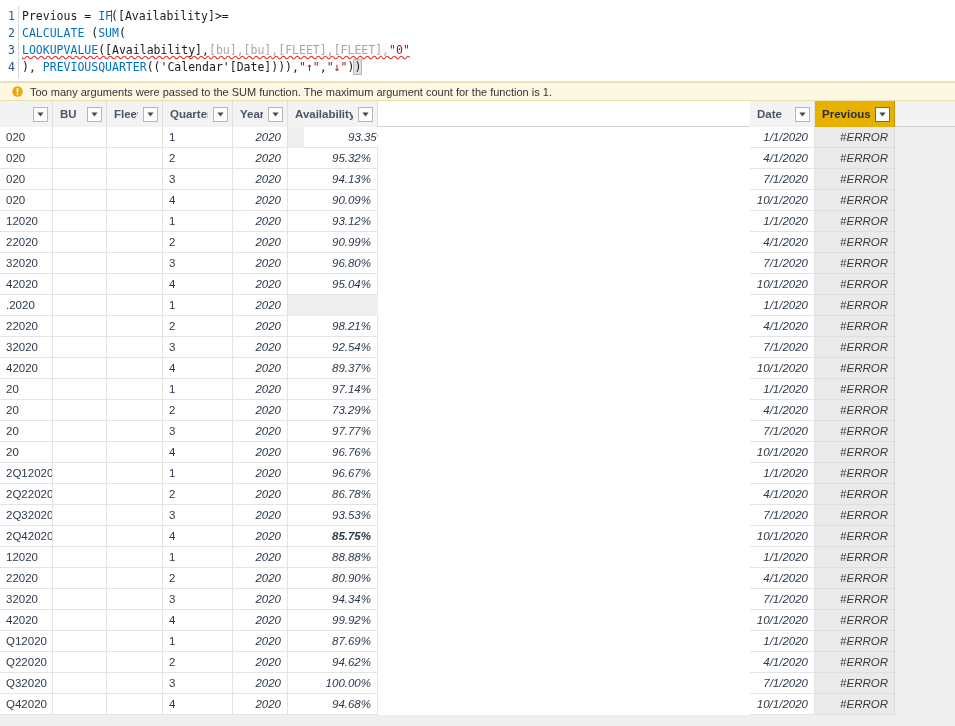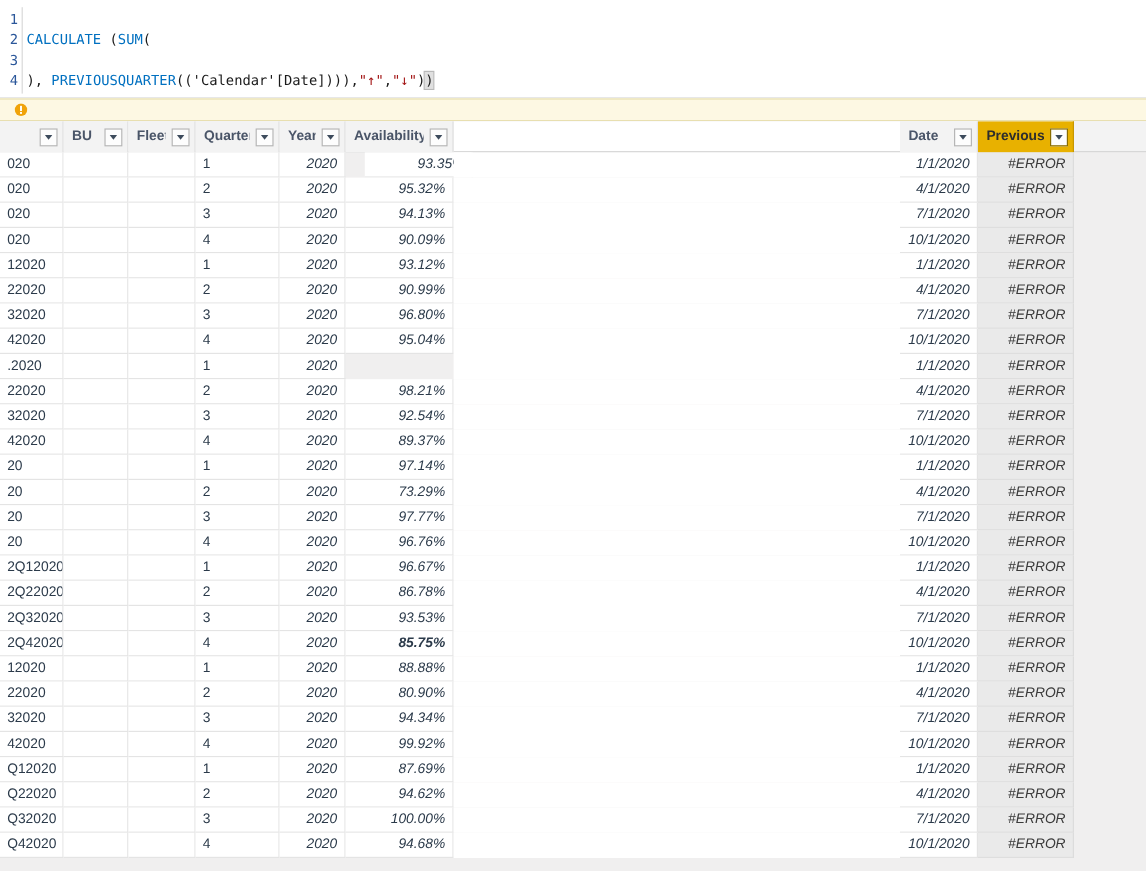--- a/index.html
+++ b/index.html
@@ -201,35 +201,38 @@
 <body>
 
 <div id="formula-bar">
   <div class="gutter-rule"></div>
 
   <div class="gutter-line" style="top:8px;">1</div>
   <div class="gutter-line" style="top:25px;">2</div>
   <div class="gutter-line" style="top:42px;">3</div>
   <div class="gutter-line" style="top:59px;">4</div>
 
+  <div class="code-line" style="top:8px;"><span class="col">Previous = </span><span class="fn">IF</span><span class="caret-bar"></span><span class="col">([Availability]&gt;=</span></div>
 
   <div class="code-line" style="top:25px;"><span class="fn">CALCULATE </span><span class="punct">(</span><span class="fn">SUM</span><span class="punct">(</span></div>
 
+  <div class="code-line squig" style="top:42px;"><span class="fn">LOOKUPVALUE</span><span class="col">([Availability],</span><span class="colg">[bu]</span><span class="colg">,</span><span class="colg">[bu]</span><span class="colg">,</span><span class="colg">[FLEET]</span><span class="colg">,</span><span class="colg">[FLEET]</span><span class="colg">,</span><span class="str">"0"</span></div>
 
   <div class="code-line" style="top:59px;"><span class="punct">), </span><span class="fn">PREVIOUSQUARTER</span><span class="col">(('Calendar'[Date]))),</span><span class="str">"↑"</span><span class="punct">,</span><span class="str">"↓"</span><span class="punct">)</span><span class="punct brkt-hl">)</span></div>
 </div>
 
 <div id="error-banner">
   <span class="warn-ico">
     <svg width="11" height="11" viewBox="0 0 11 11">
       <circle cx="5.5" cy="5.5" r="5.2" fill="#f0a30a"></circle>
       <rect x="4.7" y="2.2" width="1.6" height="4.3" fill="#ffffff"></rect>
       <rect x="4.7" y="7.3" width="1.6" height="1.6" fill="#ffffff"></rect>
     </svg>
   </span>
+  <span>Too many arguments were passed to the SUM function. The maximum argument count for the function is 1.</span>
 </div>
 
 <div id="grid">
   <div id="header-row">
     <div id="header-gap" style="left: 378px; width: 372px;"></div>
   <div class="hcell" style="left: 0px; width: 53px;">
         <span class="hlabel"></span>
         <span class="filter-btn">
           <svg width="7" height="5" viewBox="0 0 7 5">
             <path d="M0.4 0.6 L6.6 0.6 L3.5 4.4 Z" fill="#3d4b5c"></path>

